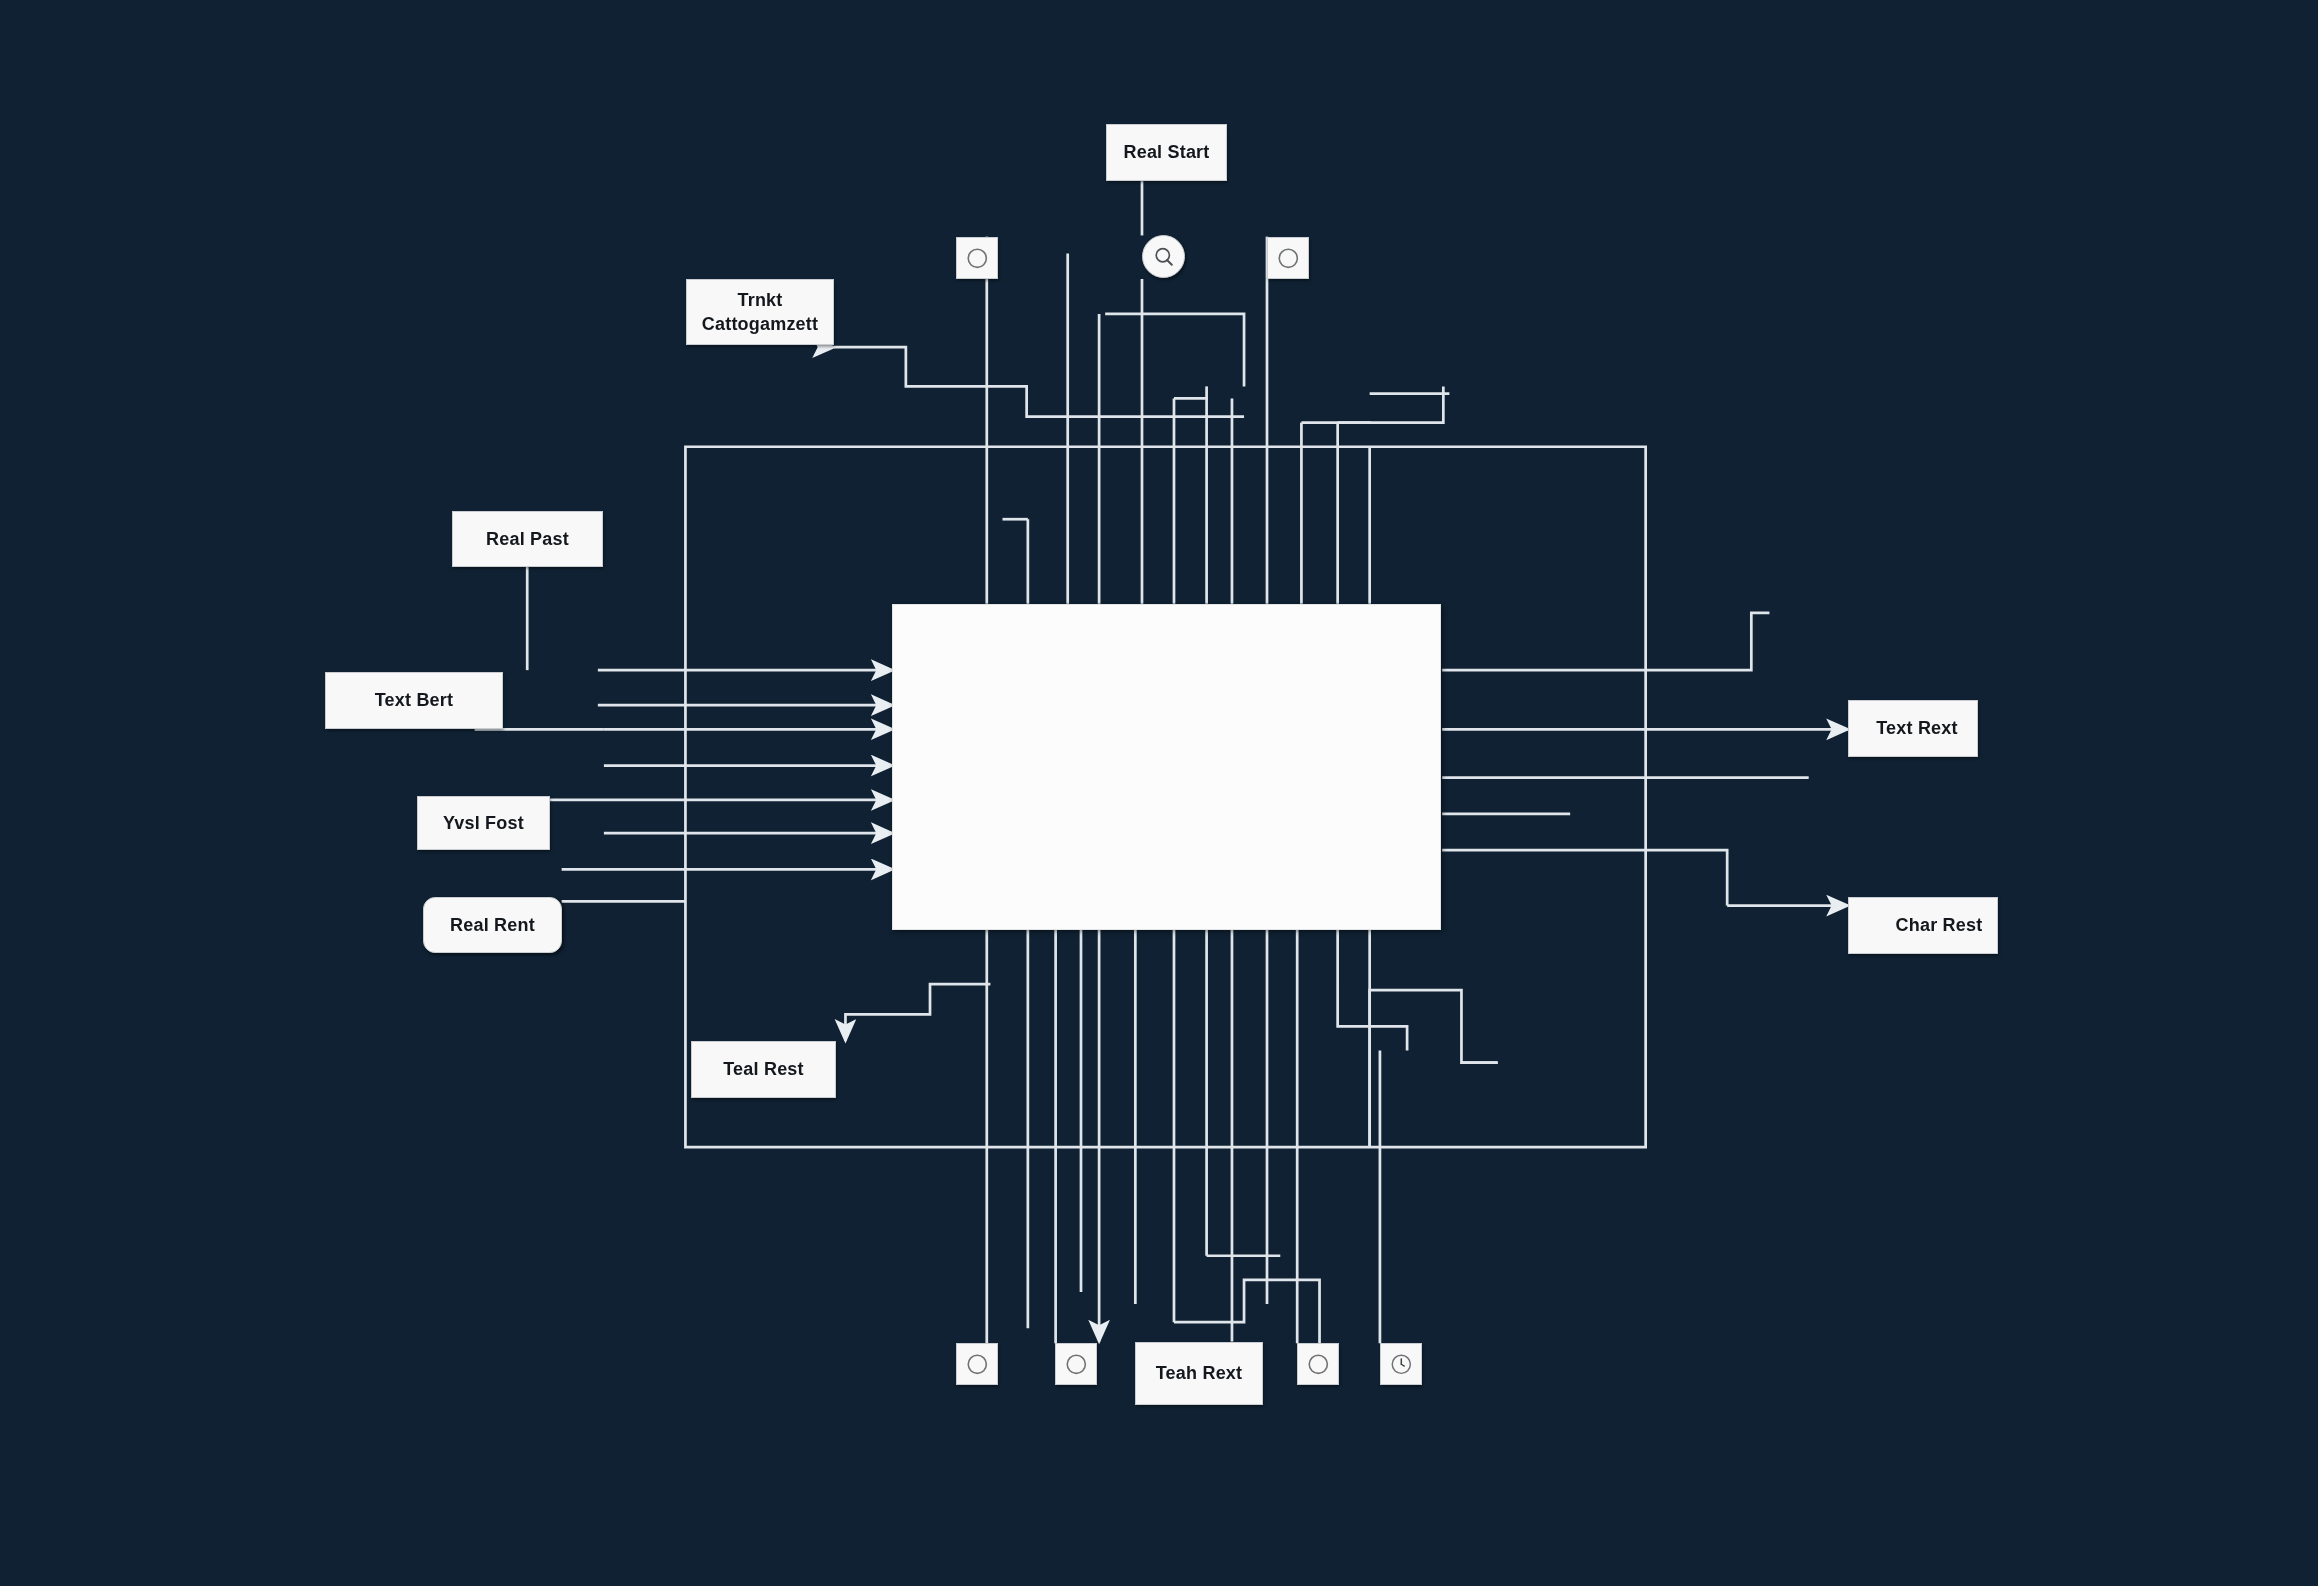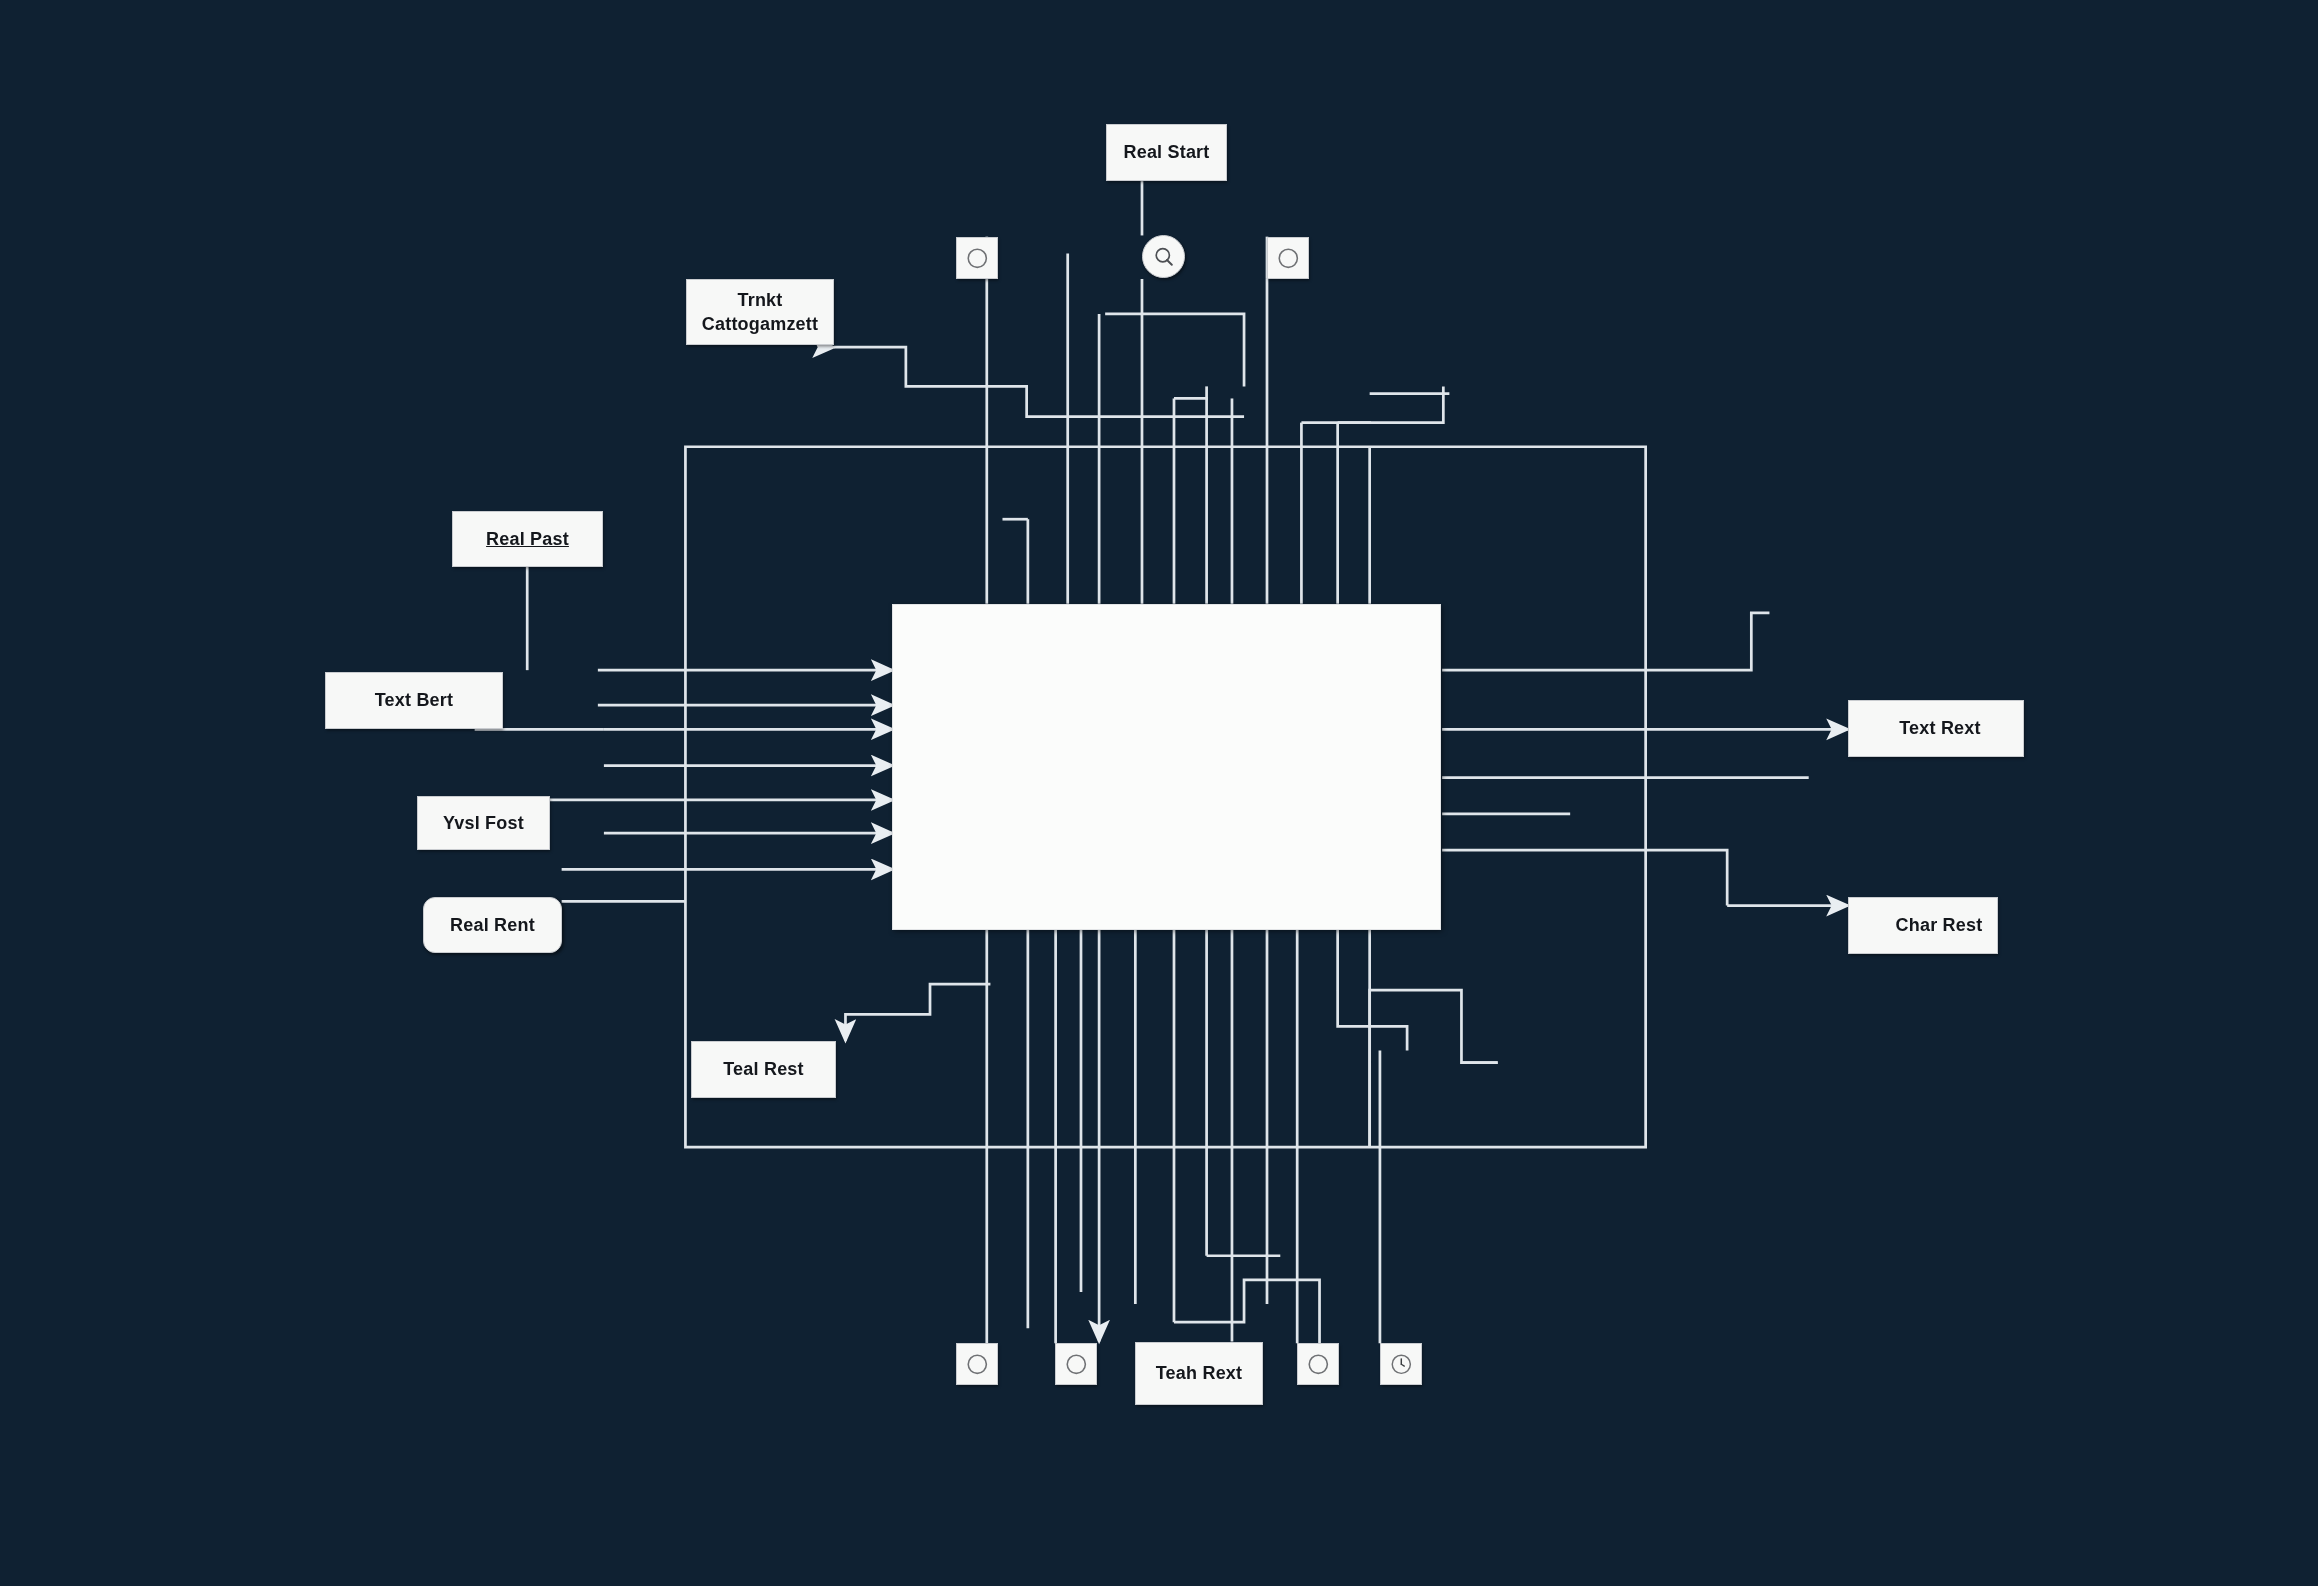--- a/index.html
+++ b/index.html
@@ -164,41 +164,41 @@
 
   <div class="node-box" style="left:1106px; top:124px; width:121px; height:57px;">
     <span class="lbl">Real Start</span>
   </div>
 
   <div class="node-box" style="left:686px; top:279px; width:148px; height:66px;">
     <span class="lbl">Trnkt
 Cattogamzett</span>
   </div>
 
-  <div class="node-box" style="left:452px; top:511px; width:151px; height:56px;text-decoration:underline;">
+  <div class="node-box" style="left:452px; top:511px; width:151px; height:56px;">
     <span class="lbl">Real Past</span>
   </div>
 
   <div class="node-box" style="left:325px; top:672px; width:178px; height:57px;">
     <span class="lbl">Text Bert</span>
   </div>
 
   <div class="node-box" style="left:417px; top:796px; width:133px; height:54px;">
     <span class="lbl">Yvsl Fost</span>
   </div>
 
   <div class="node-box" style="left:423px; top:897px; width:139px; height:56px;border-radius:12px;">
     <span class="lbl">Real Rent</span>
   </div>
 
   <div class="node-box" style="left:691px; top:1041px; width:145px; height:57px;text-align:center;">
     <span class="lbl">Teal Rest</span>
   </div>
 
-  <div class="node-box" style="left:1848px; top:700px; width:176px; height:57px;padding-left:8px;">
+  <div class="node-box" style="left:1848px; top:700px; width:130px; height:57px;padding-left:8px;">
     <span class="lbl">Text Rext</span>
   </div>
 
   <div class="node-box" style="left:1848px; top:897px; width:150px; height:57px;padding-left:32px;">
     <span class="lbl">Char Rest</span>
   </div>
 
   <div class="node-box" style="left:1135px; top:1342px; width:128px; height:63px;">
     <span class="lbl">Teah Rext</span>
   </div>

